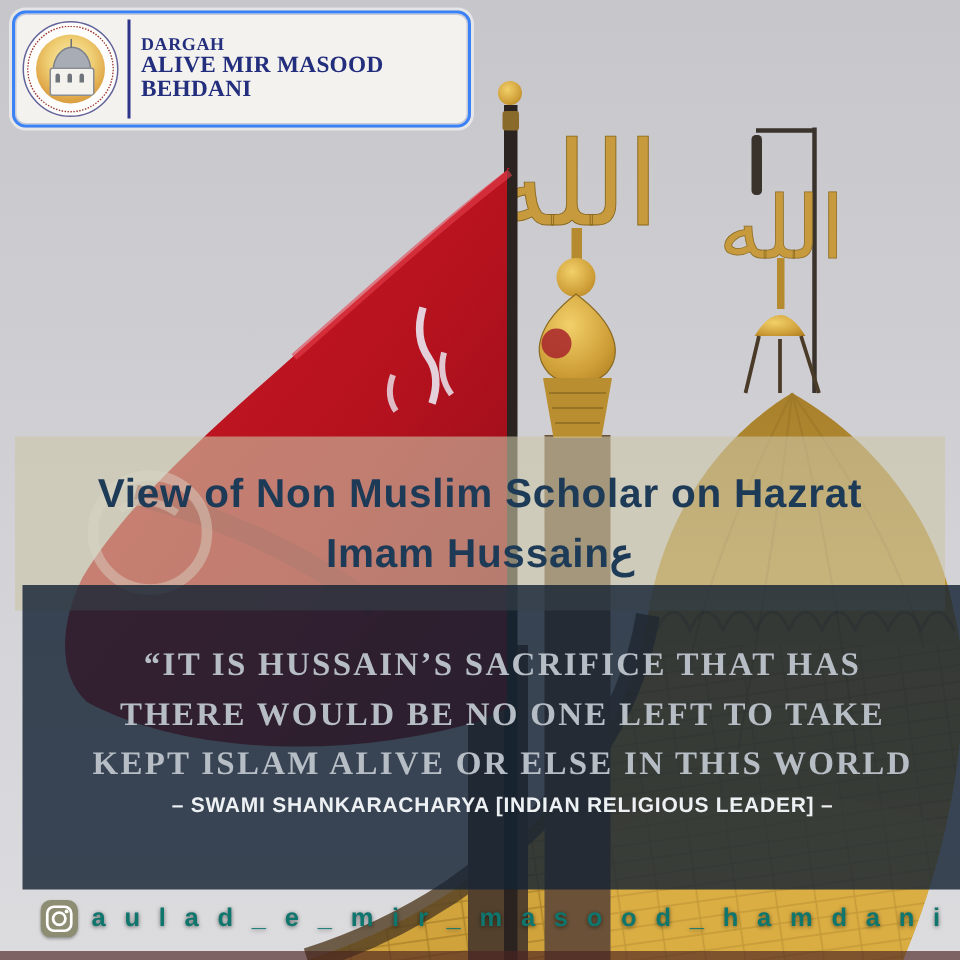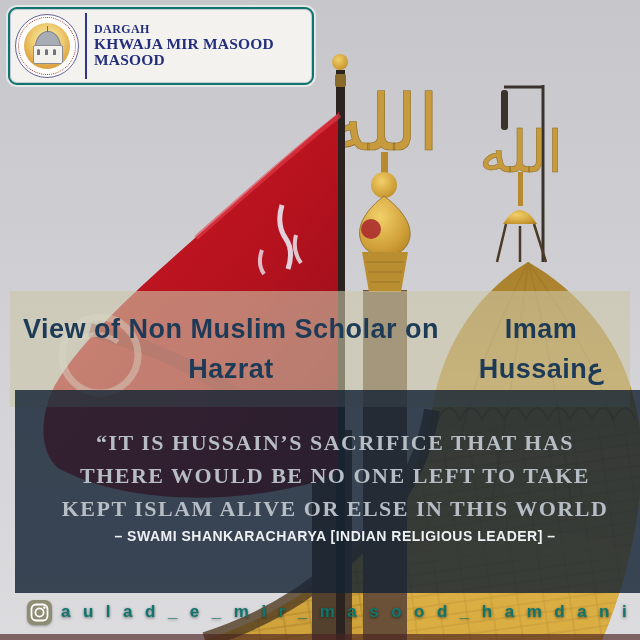--- a/index.html
+++ b/index.html
@@ -3,21 +3,21 @@
 <meta charset="utf-8">
 <style>
   html,body{margin:0;padding:0;background:#222;}
   .canvas{position:relative;width:640px;height:640px;overflow:hidden;
           font-family:"Liberation Sans",sans-serif;background:#cfcfd4;}
   .photo{position:absolute;left:0;top:0;width:640px;height:640px;display:block;}
 
   
   .badge{position:absolute;left:8px;top:7px;width:302px;height:74px;
          background:rgba(246,245,241,0.93);
-         border:2px solid #0f766e;border-radius:9px;
+         border:2px solid #3b82f6;border-radius:9px;
          box-shadow:0 0 0 2px rgba(255,255,255,0.55), inset 0 0 0 1px rgba(120,125,170,0.35);
          display:flex;align-items:center;}
   .badge-logo{position:relative;width:62px;height:62px;margin-left:5px;flex:0 0 auto;
          border-radius:50%;background:#fdfdfb;border:1.5px solid #63639a;
          display:flex;align-items:center;justify-content:center;}
   .badge-logo .ring{position:absolute;inset:2px;border-radius:50%;border:1px dotted #a03a34;}
   .badge-logo .inner{width:46px;height:46px;border-radius:50%;
          background:radial-gradient(circle at 50% 38%,#f9ecb8 0%,#f0cf74 40%,#dfa648 70%,#c4882e 100%);
          position:relative;overflow:hidden;}
   .mosque-body{position:absolute;left:9px;top:22px;width:28px;height:17px;background:#f3f2ec;
@@ -30,21 +30,21 @@
   .badge-text{display:flex;flex-direction:column;justify-content:center;padding:2px 4px 2px 7px;
          color:#232e7d;font-family:"Liberation Serif",serif;font-weight:bold;line-height:1.08;}
   .badge-l1{font-size:12px;letter-spacing:.4px;}
   .badge-l2{font-size:12.5px;letter-spacing:.4px;}
   .badge-l3{font-size:15.5px;letter-spacing:.2px;}
   .badge-l4{font-size:11.5px;letter-spacing:.2px;}
 
   
   .banner{position:absolute;left:10px;top:291px;width:620px;height:116px;
           background:rgba(203,198,168,0.60);
-          display:flex;flex-direction:row;align-items:center;justify-content:center;
+          display:flex;flex-direction:column;align-items:center;justify-content:center;
           text-align:center;}
   .banner-line{color:#1d3a57;font-weight:bold;font-size:27px;line-height:40px;letter-spacing:.5px;}
 
   
   .quote-overlay{position:absolute;left:0;top:390px;width:640px;height:203px;
           background:rgba(21,35,53,0.82);box-sizing:border-box;
           padding-top:36px;text-align:center;margin-left:15px;}
   .quote-line{display:block;color:#b7bdc5;font-family:"Liberation Serif",serif;font-weight:bold;
           font-size:22px;line-height:33px;letter-spacing:1.5px;white-space:nowrap;}
   .attribution{margin-top:3px;color:#eef1f4;font-weight:bold;font-size:14px;
@@ -162,21 +162,21 @@
         <div class="mosque-finial"></div>
         <div class="mosque-body"></div>
         <div class="mosque-win" style="left:13px;"></div>
         <div class="mosque-win" style="left:21px;"></div>
         <div class="mosque-win" style="left:29px;"></div>
       </div>
     </div>
     <div class="badge-vr"></div>
     <div class="badge-text">
       <span class="badge-l1">DARGAH</span>
-      <span class="badge-l3">KHWAJA MIR MASOOD MASOOD</span>
+      <span class="badge-l3">ALIVE MIR MASOOD BEHDANI</span>
     </div>
   </div>
 
   <div class="banner">
     <div class="banner-line">View of Non Muslim Scholar on Hazrat</div>
     <div class="banner-line">Imam Hussainع</div>
   </div>
 
   <div class="quote-overlay">
     <span class="quote-line">“IT IS HUSSAIN’S SACRIFICE THAT HAS</span>

